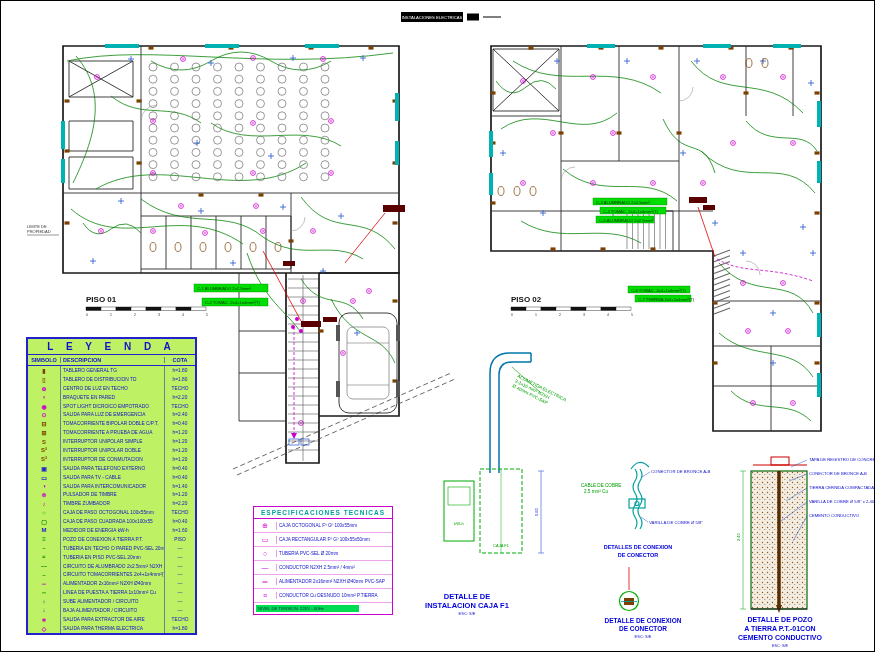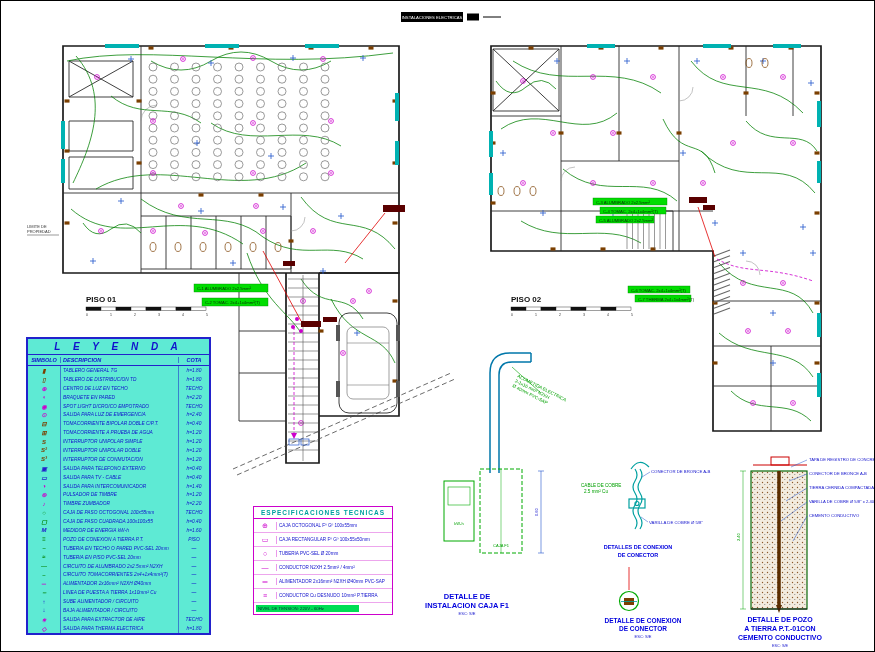--- a/index.html
+++ b/index.html
@@ -36,22 +36,22 @@
   .planname{font-size:8px;font-weight:bold;fill:#111;}
   .pipe{stroke:#0077aa;stroke-width:1.5;fill:none;}
   .cajabox{stroke:#00aa00;stroke-width:1;fill:none;}
   .cyanpart{stroke:#00a0a0;stroke-width:1.2;fill:none;}
   .dimline{stroke:#2255cc;stroke-width:.6;}
   .leader{stroke:#2255cc;stroke-width:.5;}
   .pozobox{stroke:#0a6a0a;stroke-width:1.2;}
   .redpart{stroke:#cc0000;stroke-width:1;fill:none;}
 
   
-  .legend{position:absolute;left:25px;top:336px;width:185px;background:#5eead4;
-          border:2px solid #2222cc;box-sizing:border-box;z-index:5;font-style:italic;}
+  .legend{position:absolute;left:25px;top:336px;width:171px;background:#bef264;
+          border:2px solid #2222cc;box-sizing:border-box;z-index:5;}
   .legend .ttl{font-size:10px;font-weight:bold;color:#1111cc;text-align:center;
                letter-spacing:5px;padding:2px 0;border-bottom:1.5px solid #2222cc;}
   .lhead,.lrow{display:flex;align-items:stretch;}
   .lhead{border-bottom:1px solid #2222cc;color:#1111cc;font-weight:bold;font-size:5.5px;height:10px;align-items:center;}
   .c-sym{width:32px;text-align:center;border-right:1px solid rgba(20,20,200,.5);
          display:flex;align-items:center;justify-content:center;}
   .c-desc{flex:1;padding-left:2px;border-right:1px solid rgba(20,20,200,.5);
           overflow:hidden;white-space:nowrap;display:flex;align-items:center;}
   .c-cota{width:30px;text-align:center;display:flex;align-items:center;justify-content:center;}
   .lrow{height:8.9px;font-size:4.8px;color:#1111cc;}

